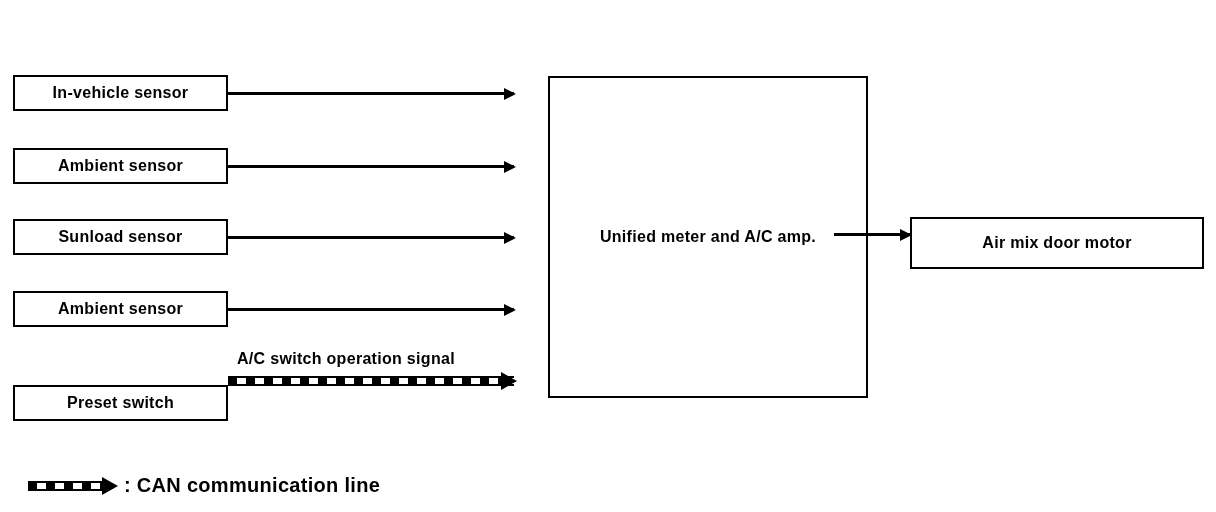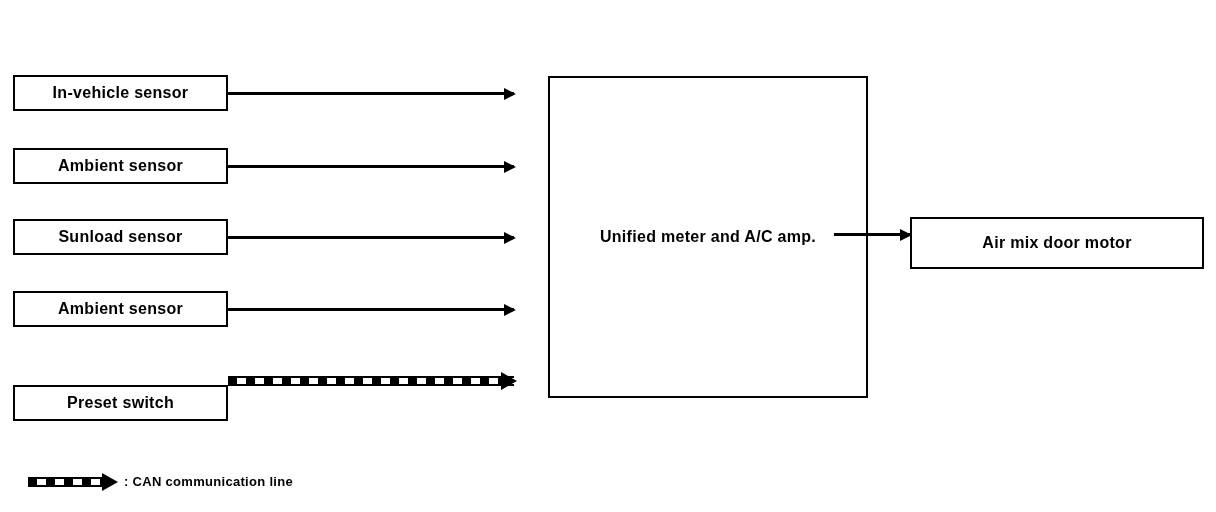--- a/index.html
+++ b/index.html
@@ -110,21 +110,21 @@
     right: -16px;
     top: 50%;
     transform: translateY(-50%);
     width: 0; height: 0;
     border-left: 16px solid var(--line-color);
     border-top: 9px solid transparent;
     border-bottom: 9px solid transparent;
   }
   .legend .legend-text {
     margin-left: 22px;
-    font-size: 13px;
+    font-size: 20px;
     font-weight: bold;
     letter-spacing: 0.3px;
     white-space: nowrap;
   }
 </style>
 </head>
 <body>
 
 <div class="stage">
 
@@ -143,20 +143,21 @@
   <div class="box input-box" style="top:385px">
     <span>Preset switch</span>
   </div>
 
   <div class="arrow" style="left:228px; top:92px;  width:286px"></div>
   <div class="arrow" style="left:228px; top:165px; width:286px"></div>
   <div class="arrow" style="left:228px; top:236px; width:286px"></div>
   <div class="arrow" style="left:228px; top:308px; width:286px"></div>
 
   <div class="can-line" style="left:228px; top:376px; width:286px"></div>
+  <div class="signal-label" style="left:237px; top:350px">A/C switch operation signal</div>
 
   <div class="box center-box">
     <span>Unified meter and A/C amp.</span>
   </div>
 
   <div class="arrow" style="left:834px; top:233px; width:76px"></div>
 
   <div class="box output-box">
     <span>Air mix door motor</span>
   </div>

